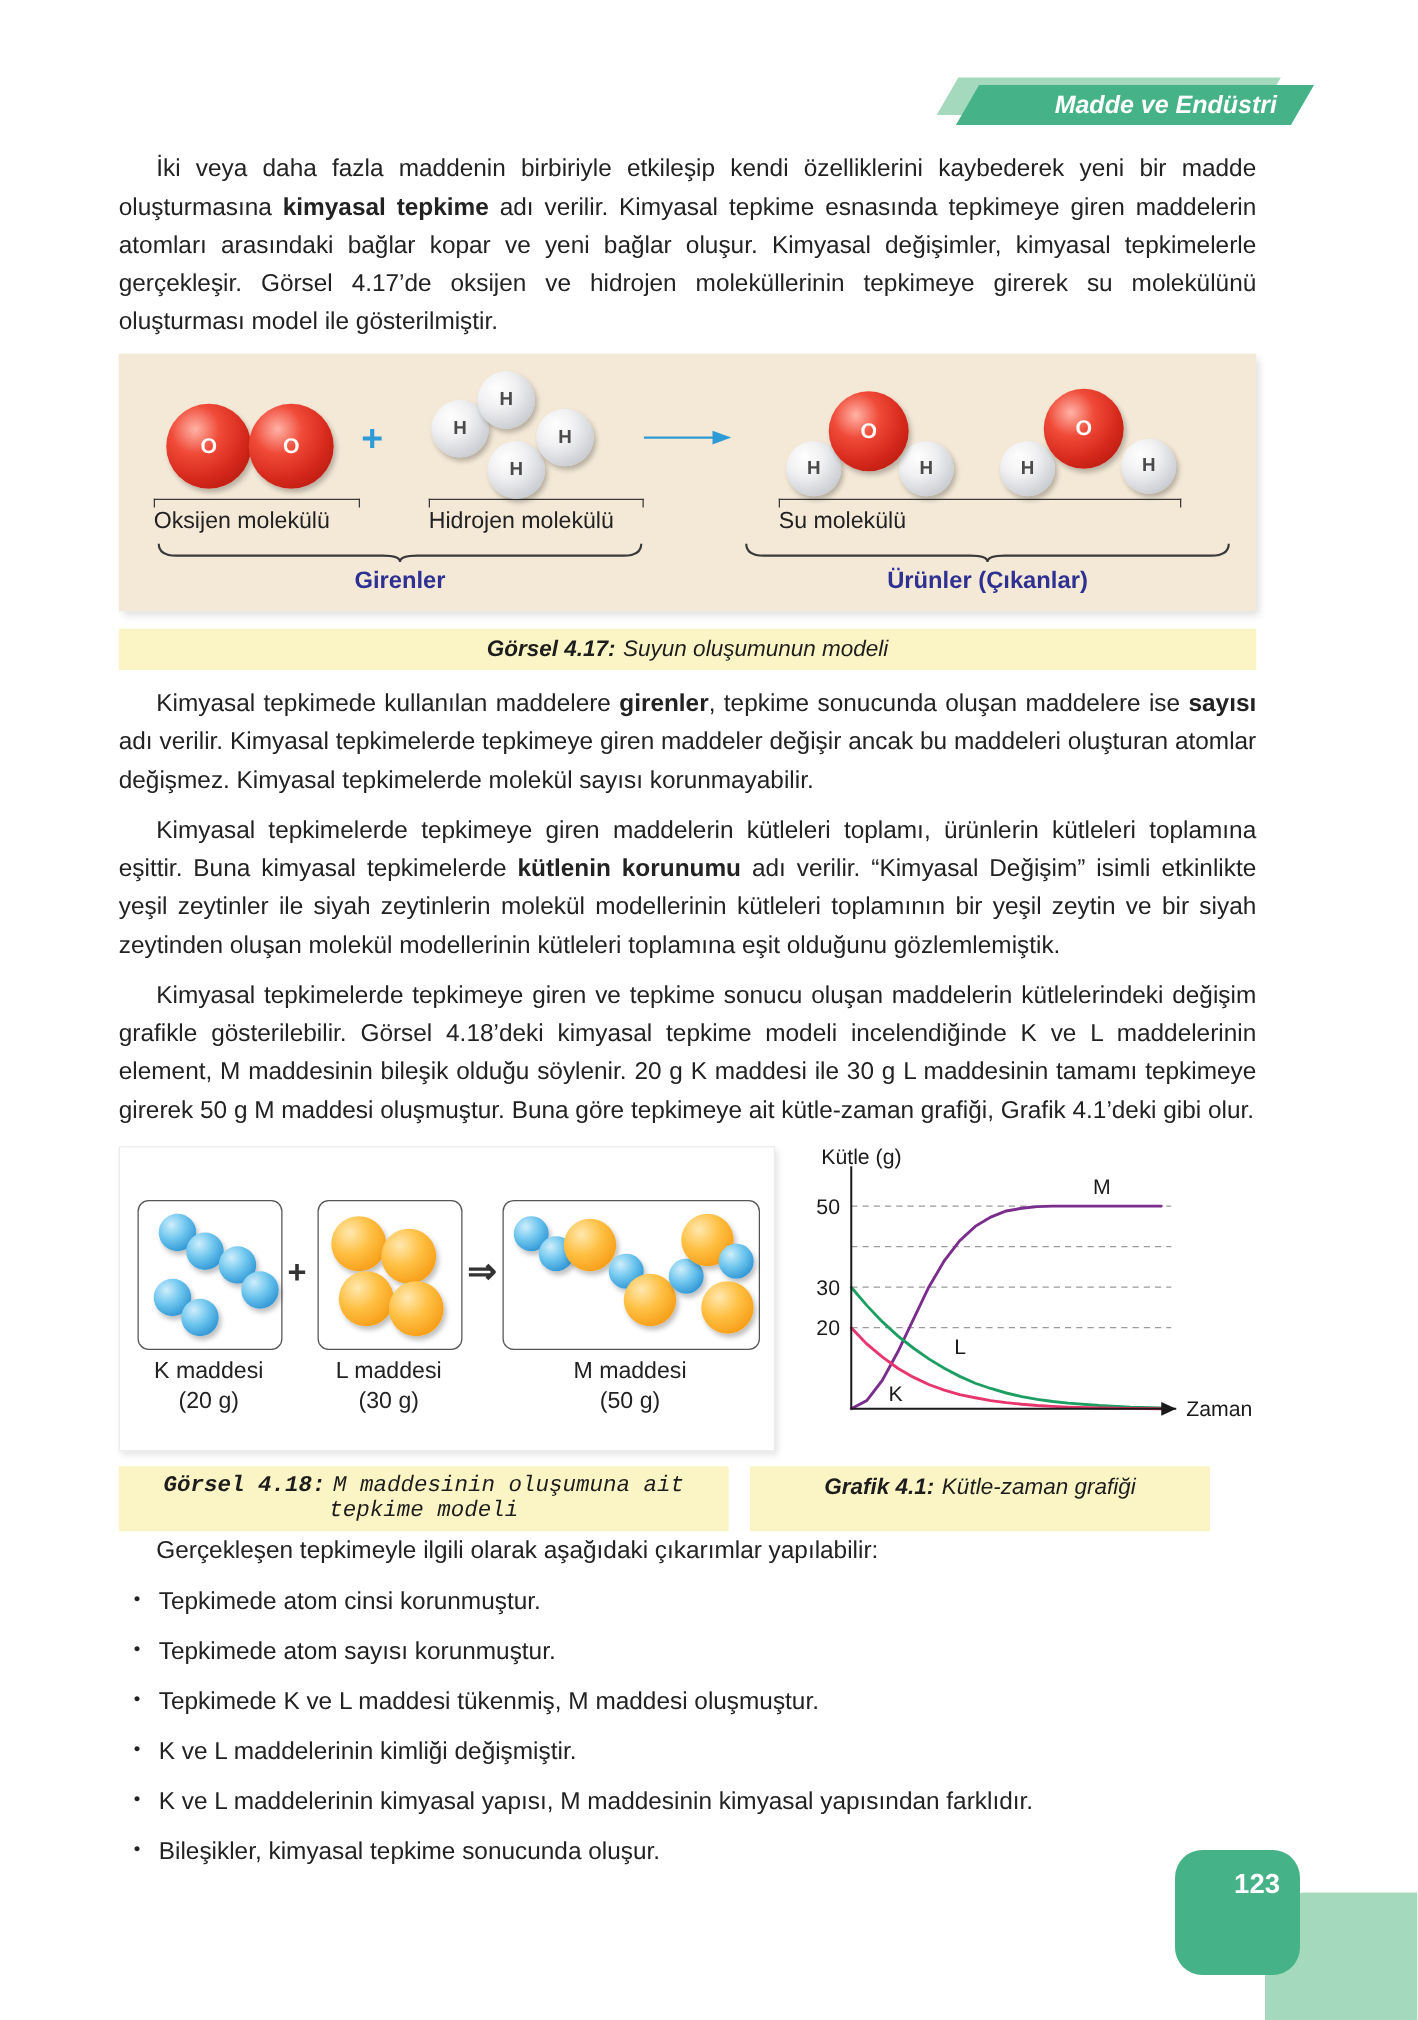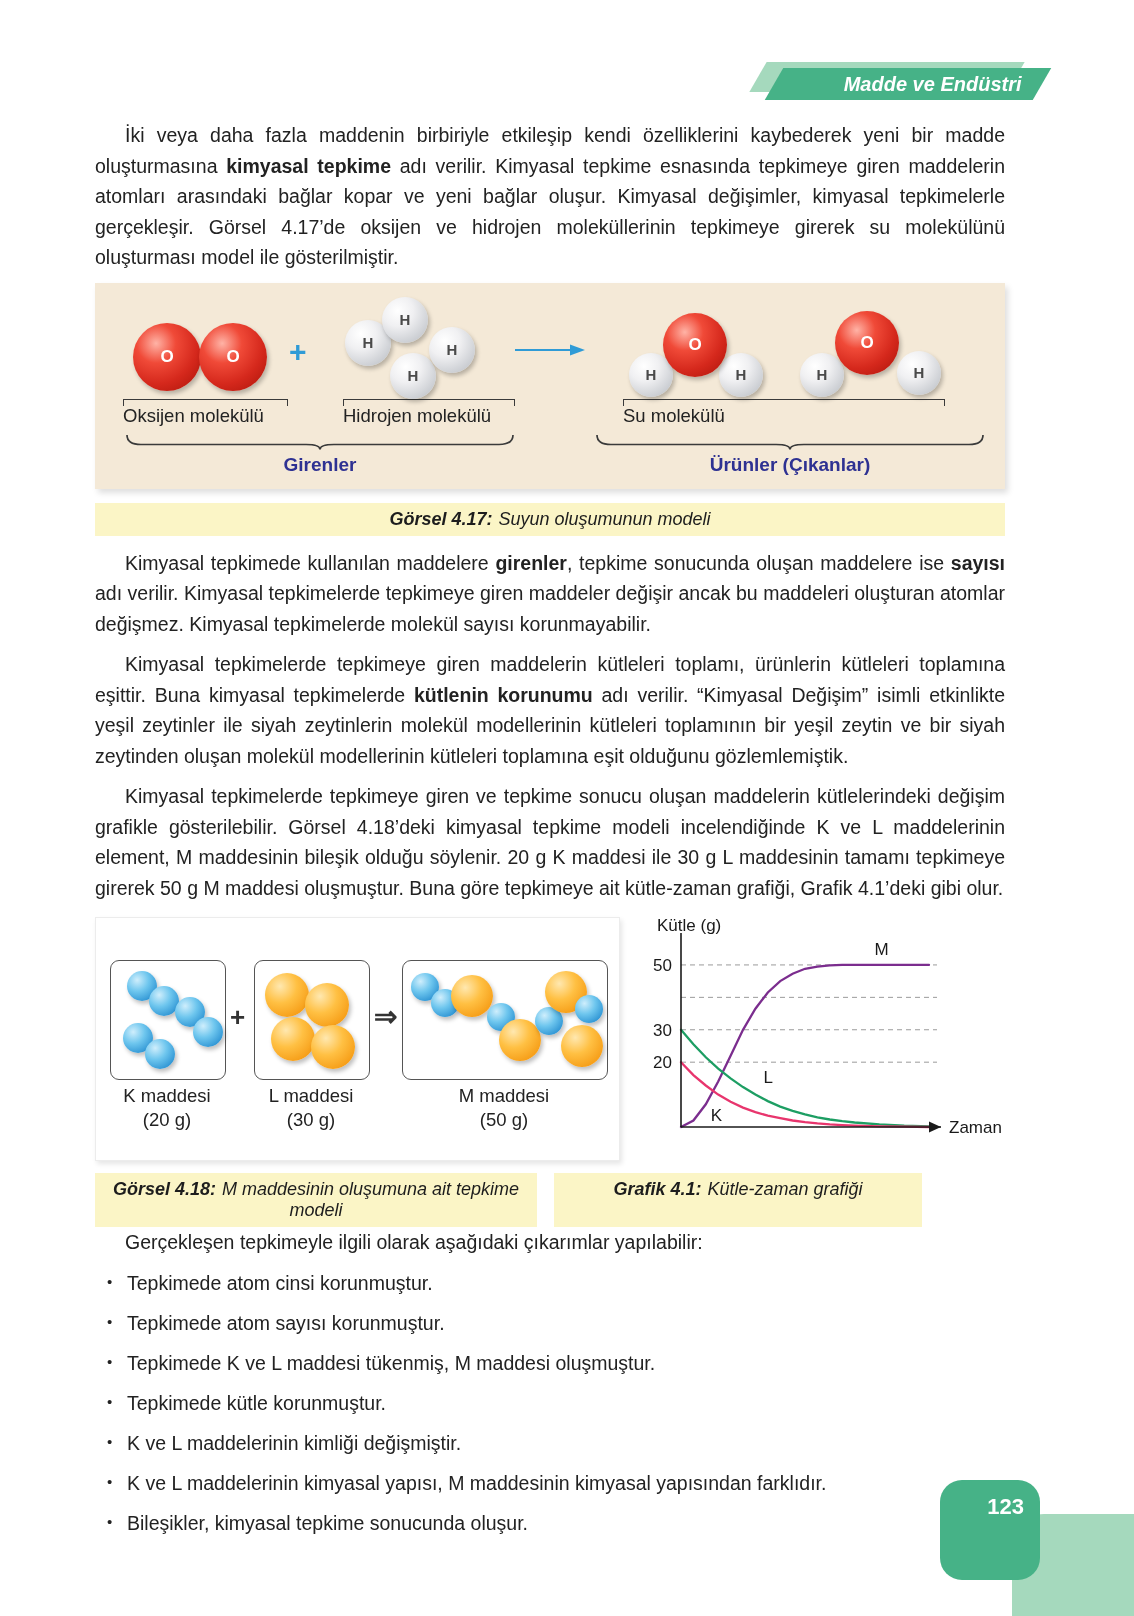--- a/index.html
+++ b/index.html
@@ -54,21 +54,21 @@
   
   .figures-row { display:flex; gap:17px; margin-top:14px; }
   .fig418 { position:relative; width:525px; height:242px; background:#fff;
     border:1px solid #ececec; box-shadow:2px 3px 5px rgba(0,0,0,.10); }
   .mol-box { position:absolute; border:1.6px solid #555; border-radius:9px; background:#fff; }
   .op { position:absolute; font-size:26px; font-weight:bold; color:#333; }
   .mol-label { position:absolute; text-align:center; font-size:18.5px; line-height:24px; color:#222; }
   .grafik-panel { position:relative; width:368px; height:242px; background:#fff; }
 
   .captions-row { display:flex; gap:17px; margin-top:12px; }
-  .cap418 { width:442px; } .capgraf { width:368px; }
+  .cap418 { width:488px;font-family:Liberation Mono, monospace; } .capgraf { width:368px; }
 
   
   .intro { margin-top:18px; }
   ul.bullets { list-style:none; margin:14px 0 0 0; padding:0; }
   ul.bullets li { position:relative; padding-left:32px; font-size:19.5px; margin-bottom:17px; color:#222; }
   ul.bullets li::before { content:"•"; position:absolute; left:12px; top:1px; font-size:15px; color:#222; }
 
   
   .pagenum-light { position:absolute; right:-38px; bottom:-38px; width:160px; height:140px;
     border-radius:32px; background:var(--accent_green_light,#a5d9bd); }
@@ -247,21 +247,20 @@
         <span class="cap-label">Grafik 4.1:</span><span>Kütle-zaman grafiği</span>
       </div>
     </div>
 
     <p class="body intro">Gerçekleşen tepkimeyle ilgili olarak aşağıdaki çıkarımlar yapılabilir:</p>
 
     <ul class="bullets">
       <li>Tepkimede atom cinsi korunmuştur.</li>
       <li>Tepkimede atom sayısı korunmuştur.</li>
       <li>Tepkimede K ve L maddesi tükenmiş, M maddesi oluşmuştur.</li>
-      <li>Tepkimede kütle korunmuştur.</li>
       <li>K ve L maddelerinin kimliği değişmiştir.</li>
       <li>K ve L maddelerinin kimyasal yapısı, M maddesinin kimyasal yapısından farklıdır.</li>
       <li>Bileşikler, kimyasal tepkime sonucunda oluşur.</li>
     </ul>
   </div>
 
   <div class="pagenum-light"></div>
   <div class="pagenum">
     <span>123</span>
   </div>

